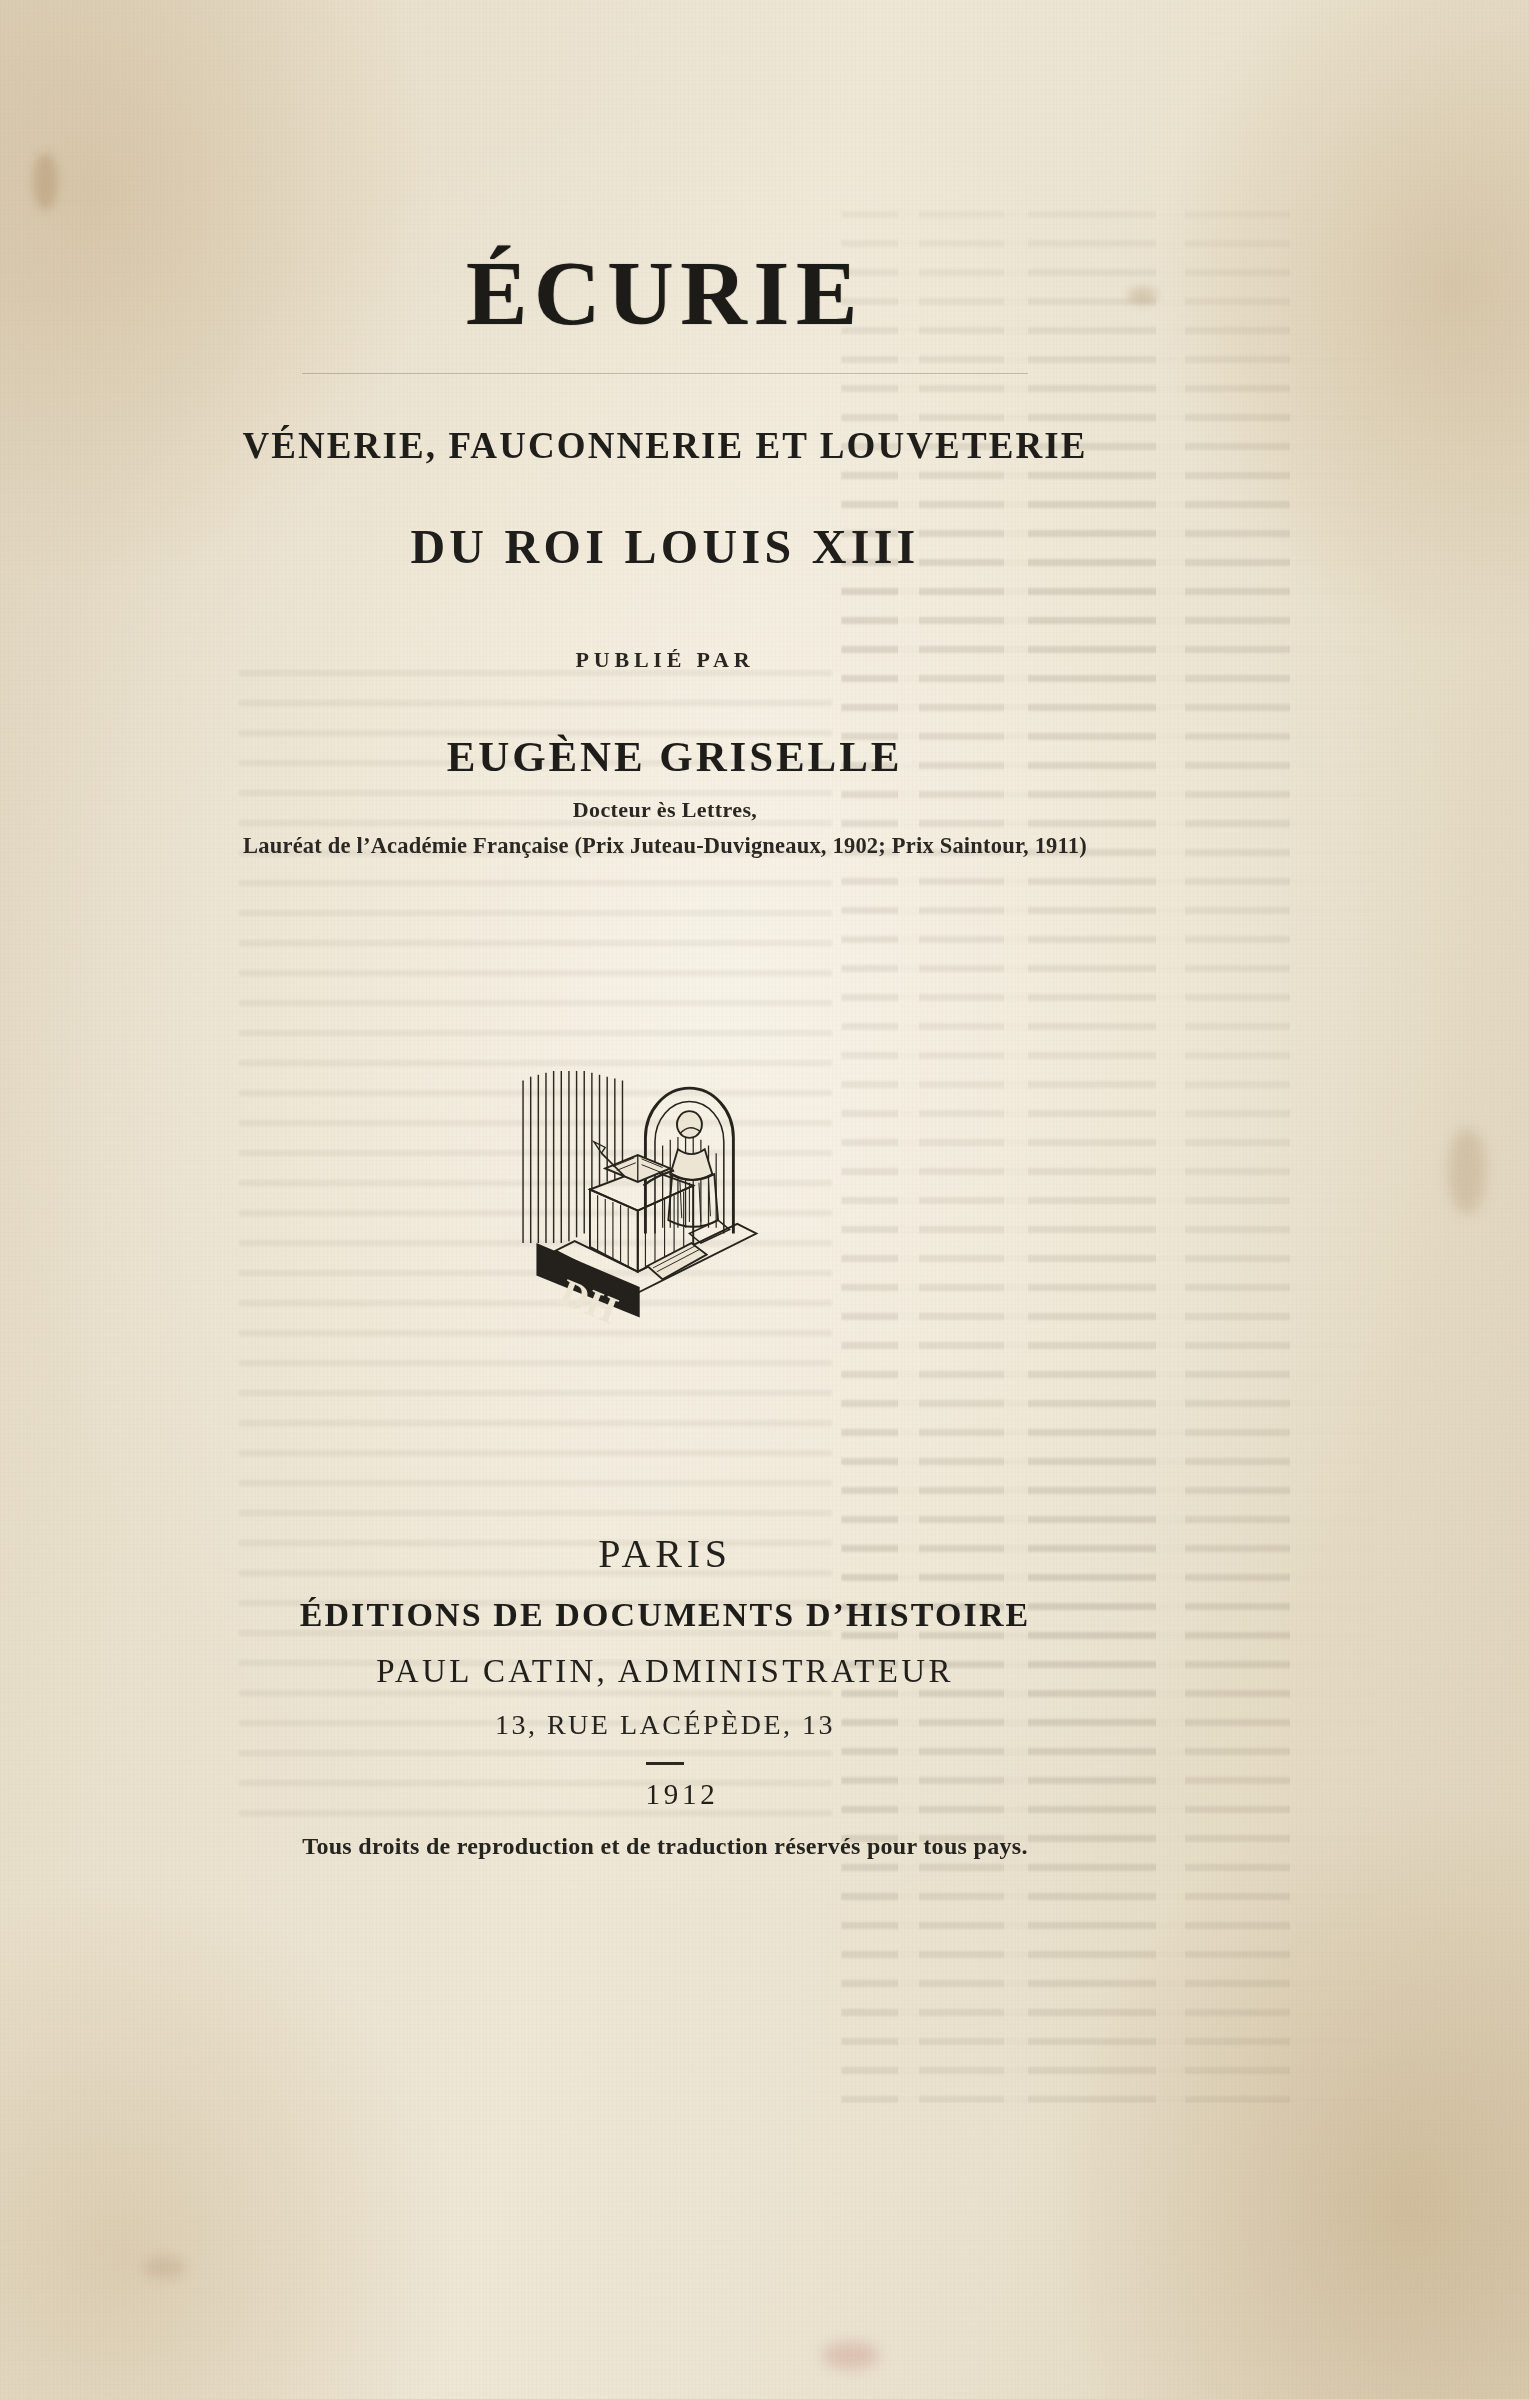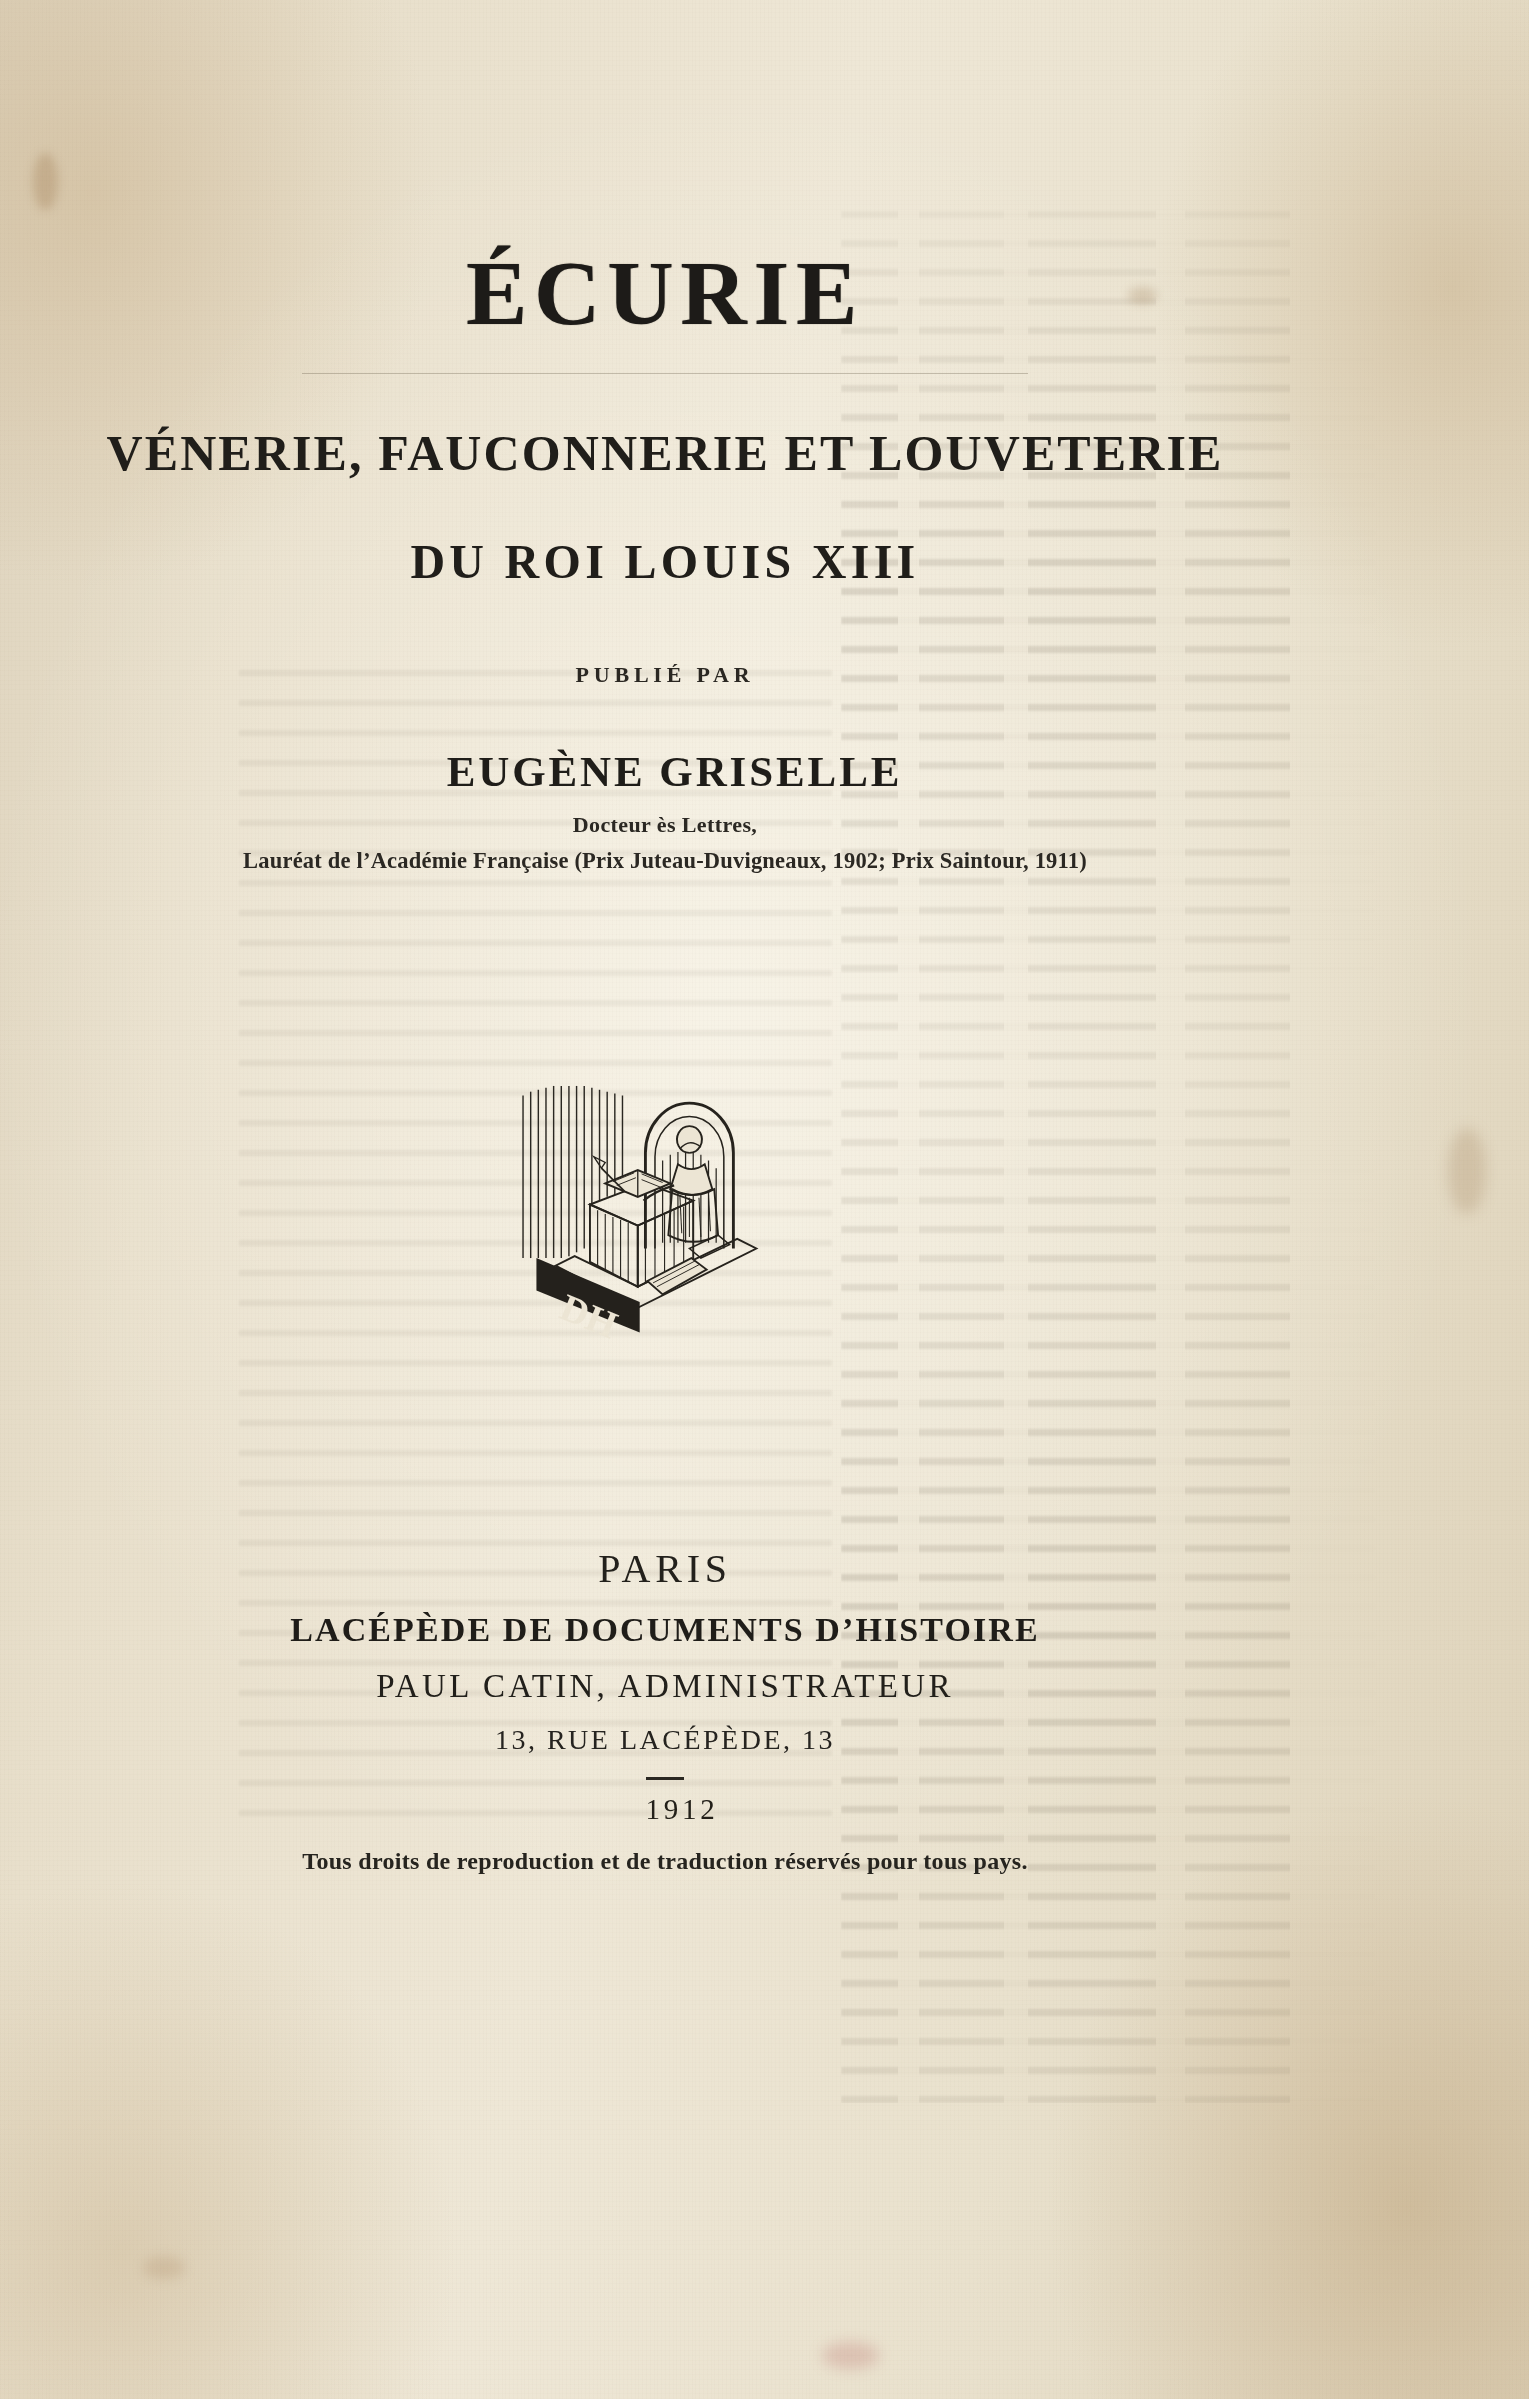--- a/index.html
+++ b/index.html
@@ -96,21 +96,21 @@
     text-shadow: 0 0 1.1px rgba(40,35,28,0.55);
   }
   .rule-top {
     width: 726px;
     height: 1px;
     margin: 34px auto 0 auto;
     background: rgba(90,78,58,0.30);
   }
   .subtitle-1 {
     margin-top: 50px;
-    font-size: 50px;
+    font-size: 37px;
     letter-spacing: 2.1px;
     font-weight: bold;
     color: #201e1a;
   }
   .subtitle-2 {
     margin-top: 52px;
     font-size: 48px;
     letter-spacing: 4.3px;
     font-weight: bold;
     color: #201e1a;
@@ -318,21 +318,21 @@
 
         <g>
           <path d="M36,206 L144,252 L144,284 L36,240 Z" fill="#24211c"></path>
           <text x="58" y="268" font-family="'Liberation Serif', serif" font-size="40" font-weight="bold" fill="#ece5d4" transform="rotate(22 58 268)">DH</text>
         </g>
       </svg>
     </div>
 
     <div class="imprint">
       <div class="city">PARIS</div>
-      <div class="publisher">LACÉPÈDE DE DOCUMENTS D’HISTOIRE</div>
+      <div class="publisher">ÉDITIONS DE DOCUMENTS D’HISTOIRE</div>
       <div class="admin">PAUL CATIN, ADMINISTRATEUR</div>
       <div class="address">13, RUE LACÉPÈDE, 13</div>
       <div class="dash"></div>
       <div class="year">1912</div>
       <div class="rights">Tous droits de reproduction et de traduction réservés pour tous pays.</div>
     </div>
 
   </div>
 </div>
 

